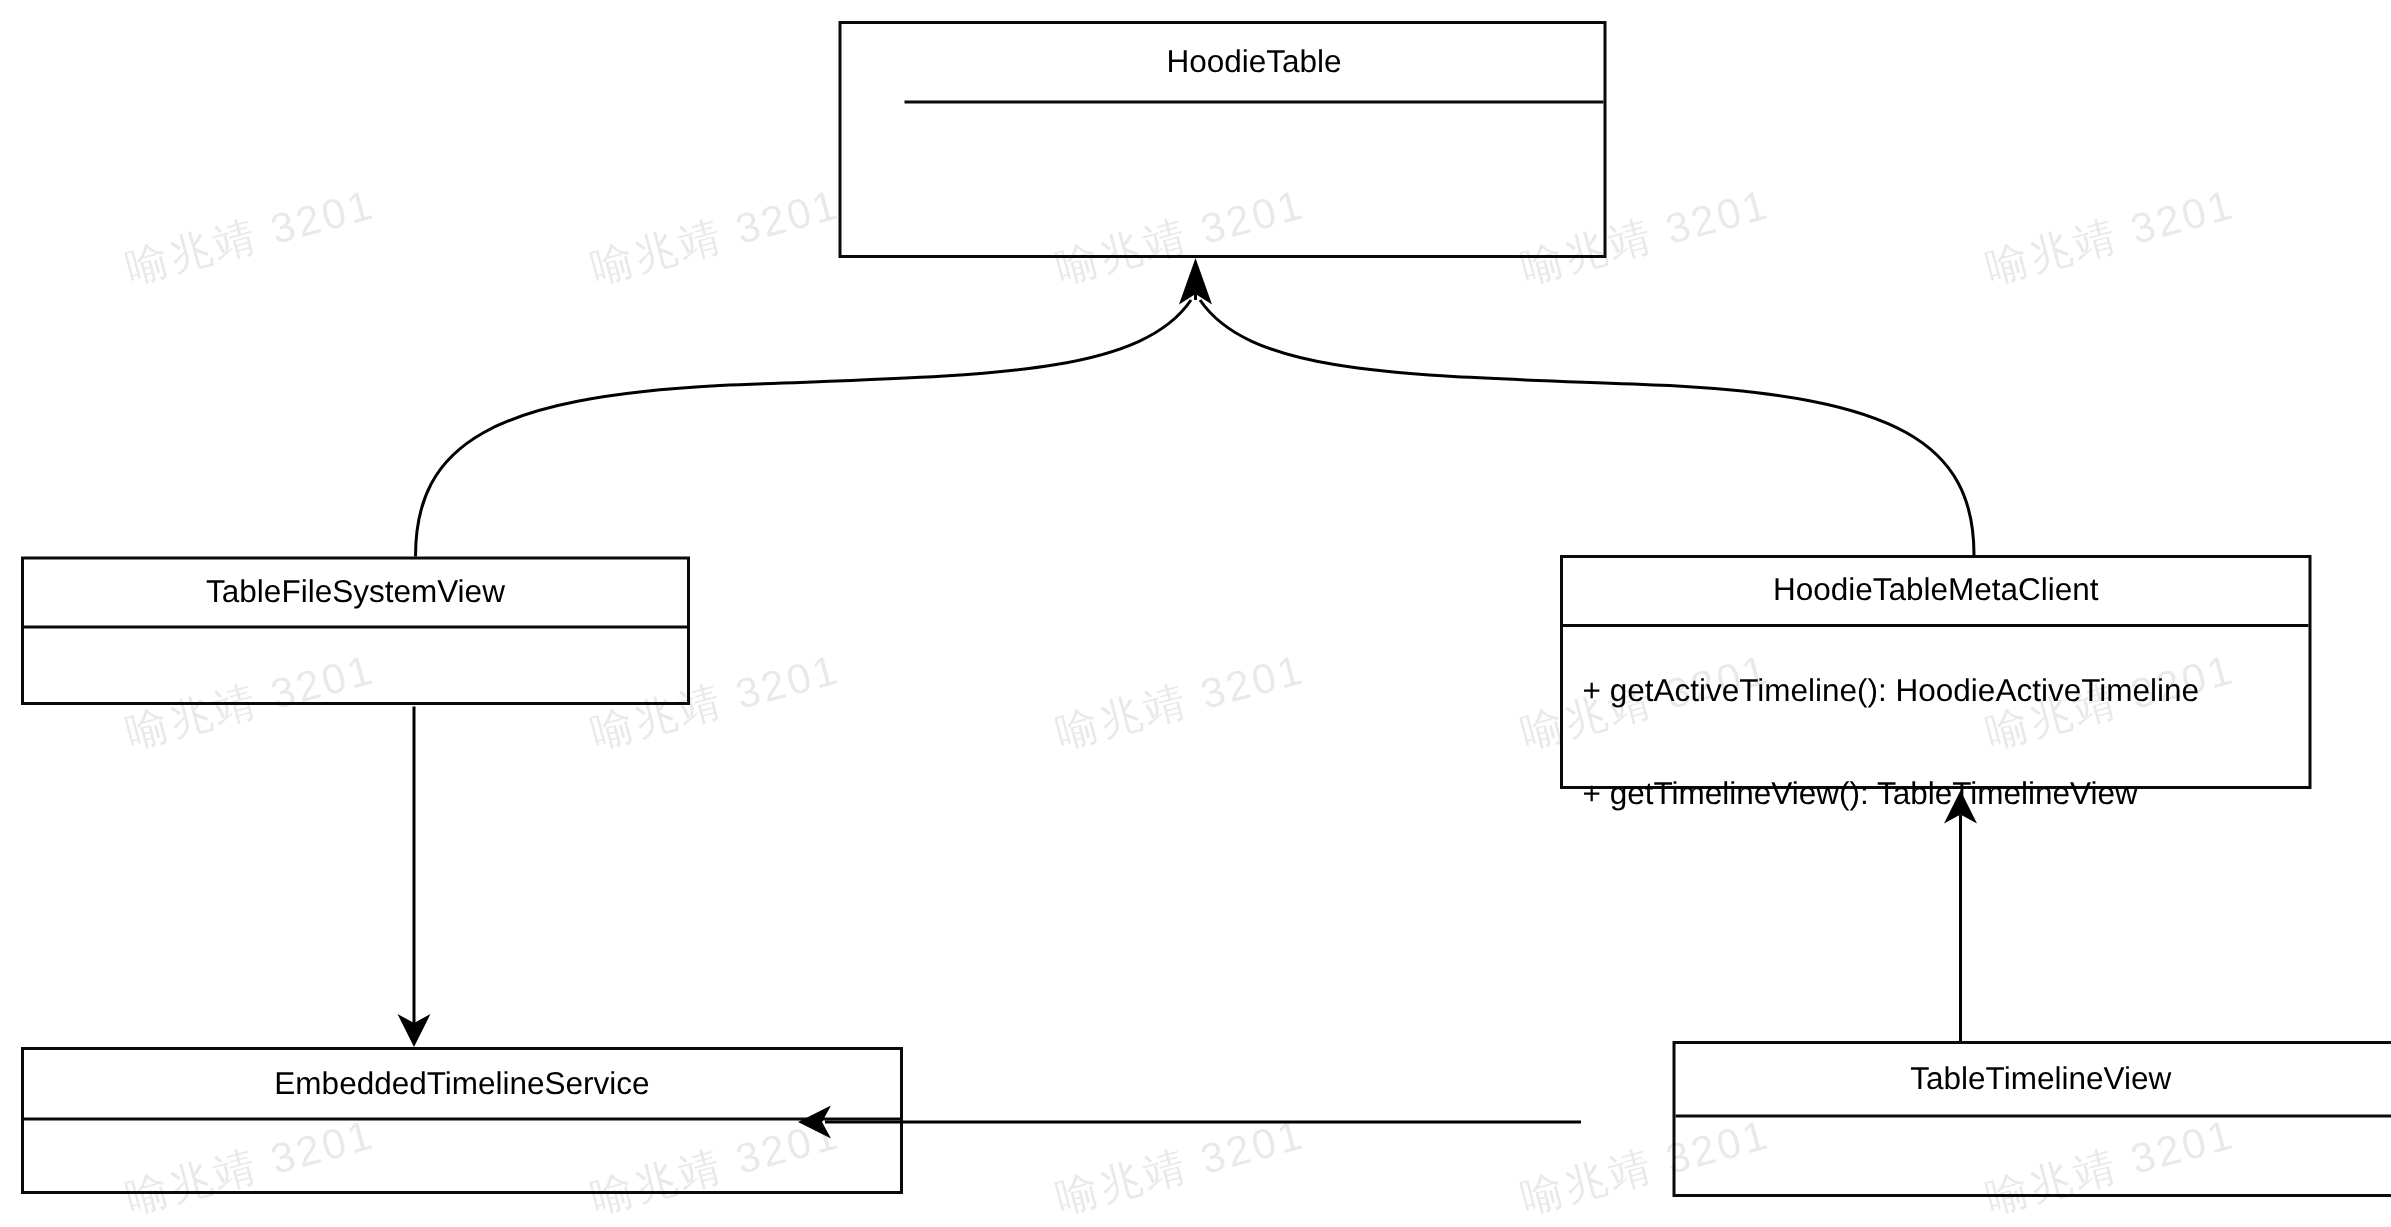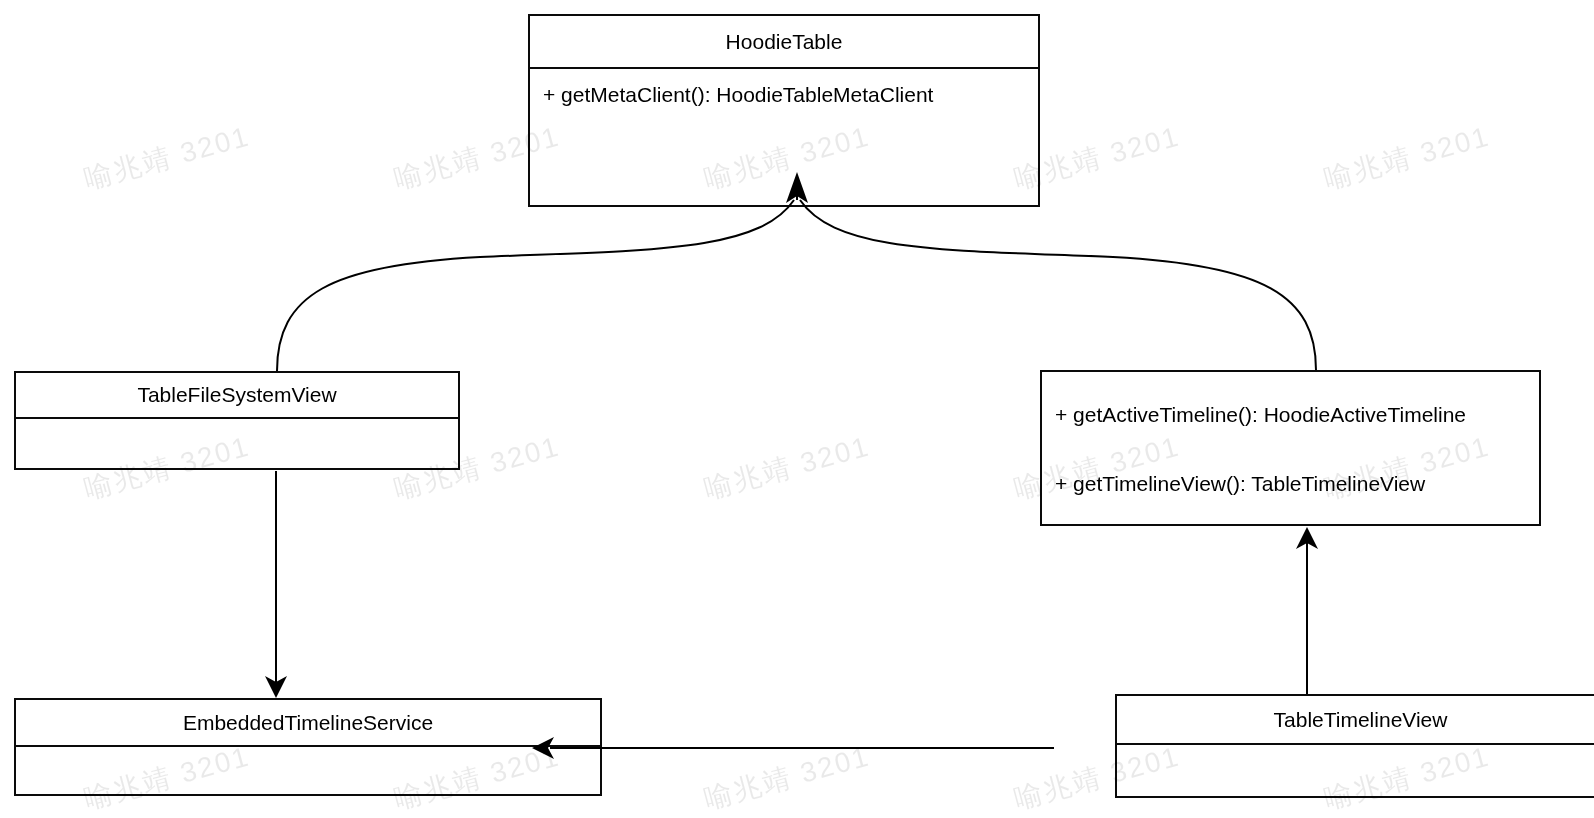--- a/index.html
+++ b/index.html
@@ -17,21 +17,21 @@
     position:absolute; z-index:2; background:#ffffff;
     border:2px solid #0a0a0a; box-sizing:border-box; font-size:21px;
   }
   .cls .title {
     border-bottom:2px solid #0a0a0a; text-align:center;
     display:flex; align-items:center; justify-content:center;
   }
   .cls .body { position:relative; }
   .cls .method { padding-left:13px; display:flex; align-items:center; white-space:nowrap; }
   
-  #box-hoodietable            { left:528px; top:14px;  width:512px; height:193px; }
+  #box-hoodietable            { left:559px; top:14px;  width:512px; height:158px;padding-left:42px; }
   #box-hoodietable .title     { height:51px; }
   #box-hoodietable .method    { height:51px; }
   #box-tablefilesystemview        { left:14px;  top:371px; width:446px; height:99px; }
   #box-tablefilesystemview .title { height:44px; }
   #box-tablefilesystemview .body  { height:49px; }
   #box-hoodietablemetaclient        { left:1040px; top:370px; width:501px; height:156px; }
   #box-hoodietablemetaclient .title { height:44px; }
   #box-hoodietablemetaclient .method{ height:53px;margin-top:16px; }
   #box-embeddedtimelineservice        { left:14px; top:698px; width:588px; height:98px; }
   #box-embeddedtimelineservice .title { height:45px; }
@@ -73,30 +73,30 @@
     </g>
     <g>
       <line x1="1054" y1="748" x2="550" y2="748"></line>
       <polygon points="532,748 554,737 548,748 554,759"></polygon>
     </g>
   </svg>
 
   <div class="cls" id="box-hoodietable">
     <div class="title">HoodieTable</div>
     <div class="body">
-      <div class="method">+ getMetaClient(): HoodieTableMetaClient</div>
     </div>
   </div>
 
   <div class="cls" id="box-tablefilesystemview">
     <div class="title">TableFileSystemView</div>
     <div class="body"></div>
   </div>
 
   <div class="cls" id="box-hoodietablemetaclient">
+    <div class="title">HoodieTableMetaClient</div>
     <div class="body">
       <div class="method">+ getActiveTimeline(): HoodieActiveTimeline</div>
       <div class="method">+ getTimelineView(): TableTimelineView</div>
     </div>
   </div>
 
   <div class="cls" id="box-embeddedtimelineservice">
     <div class="title">EmbeddedTimelineService</div>
     <div class="body"></div>
   </div>

